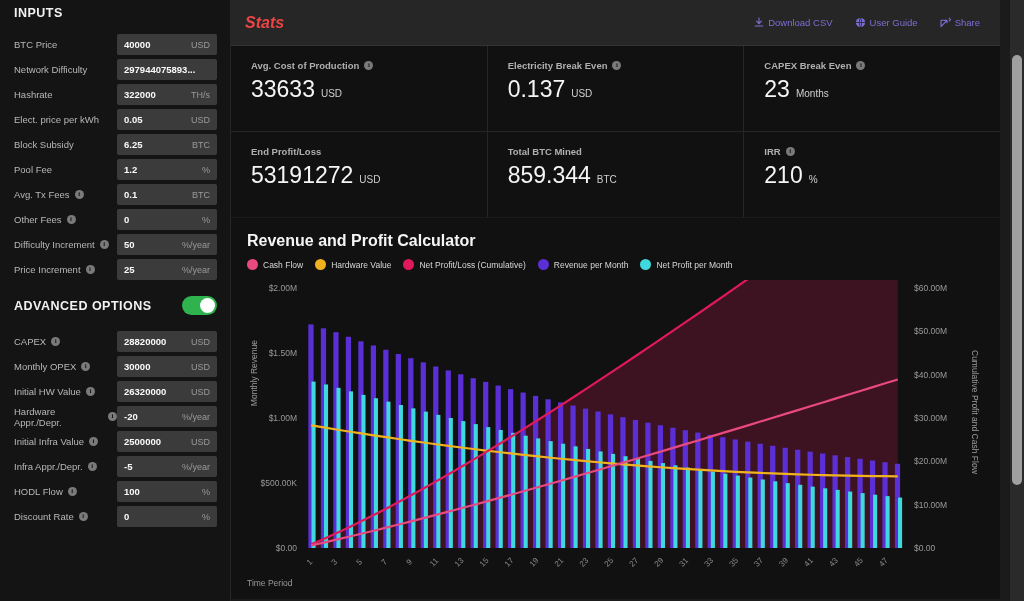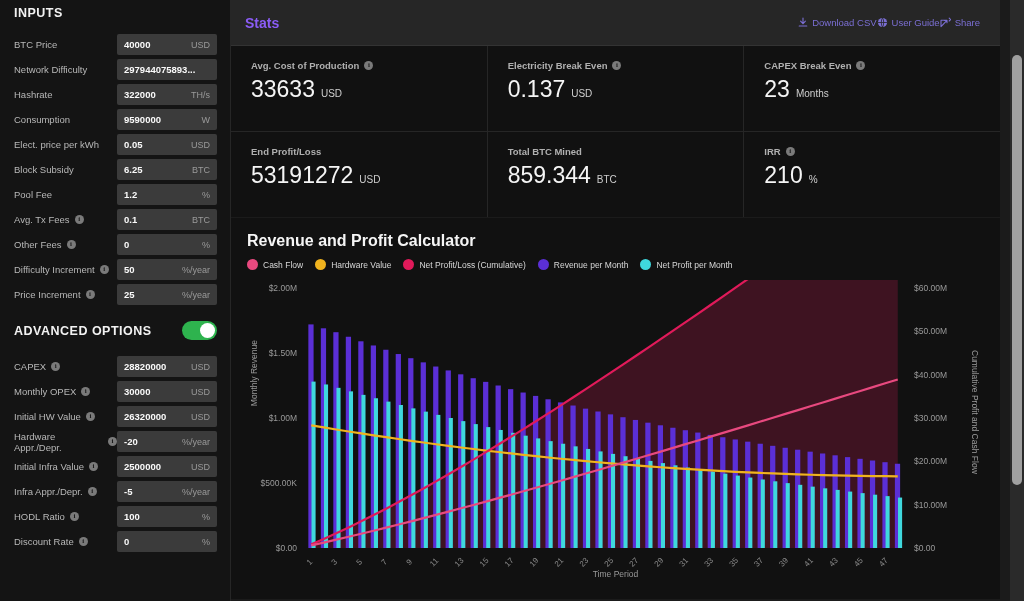--- a/index.html
+++ b/index.html
@@ -72,22 +72,22 @@
   .main {
     flex: 1; height: 601px; background: #1b1b1b;
     position: relative; overflow: hidden;
   }
   .main-inner { width: 769px; }
   .topbar {
     height: 45px; display: flex; align-items: center;
     justify-content: space-between; padding: 0 20px 0 14px;
     background: #262626;
   }
-  .topbar h1 { font-size: 14px; font-weight: bold; color: #8b5cf6; }
-  .top-links { display: flex; gap: 0; }
+  .topbar h1 { font-size: 16px; font-weight: bold; color: #ef4444; font-style: italic; }
+  .top-links { display: flex; gap: 22px; }
   .top-link {
     display: flex; align-items: center; gap: 4px;
     font-size: 9.5px; color: #7b6fd4; cursor: pointer;
   }
   .top-link svg { display: block; }
 
   
   .stats-grid {
     display: grid; grid-template-columns: 1fr 1fr 1fr;
     background: #262626;
@@ -121,22 +121,22 @@
 
   .plot-wrap { position: relative; height: 310px; }
   .plot-svg { display: block; }
   .axis-title {
     position: absolute; font-size: 8.5px; color: #9a9a9a;
     writing-mode: vertical-rl; text-orientation: mixed;
   }
   .axis-title.left { left: 2px; top: 60px; transform: rotate(180deg); }
   .axis-title.right { right: 4px; top: 70px; }
   .xaxis-title {
-    position: absolute; bottom: 11px; left: 0; right: 0;
-    text-align: center; font-size: 8.5px; color: #9a9a9a;
+    position: absolute; bottom: 2px; left: 0; right: 0;
+    text-align: left; font-size: 8.5px; color: #9a9a9a;
   }
 
   
   .scrollbar-track {
     position: absolute; top: 0; right: 0; width: 14px; height: 601px;
     background: #2a2a2a;
   }
   .scrollbar-thumb {
     position: absolute; top: 55px; left: 2px; width: 10px; height: 430px;
     background: #a0a0a0; border-radius: 5px;
@@ -167,29 +167,20 @@
             <span class="field-value">297944075893...</span>
           </div>
         </div>
         <div class="field-row">
           <div class="field-label">
             <span class="lbl-txt">Hashrate</span>
           </div>
           <div class="field-input">
             <span class="field-value">322000</span>
             <span class="field-unit">TH/s</span>
-          </div>
-        </div>
-        <div class="field-row">
-          <div class="field-label">
-            <span class="lbl-txt">Consumption</span>
-          </div>
-          <div class="field-input">
-            <span class="field-value">9590000</span>
-            <span class="field-unit">W</span>
           </div>
         </div>
         <div class="field-row">
           <div class="field-label">
             <span class="lbl-txt">Elect. price per kWh</span>
           </div>
           <div class="field-input">
             <span class="field-value">0.05</span>
             <span class="field-unit">USD</span>
           </div>
@@ -316,21 +307,21 @@
             <span class="lbl-txt">Infra Appr./Depr.</span>
             <span class="info-icon">i</span>
           </div>
           <div class="field-input">
             <span class="field-value">-5</span>
             <span class="field-unit">%/year</span>
           </div>
         </div>
         <div class="field-row">
           <div class="field-label">
-            <span class="lbl-txt">HODL Ratio</span>
+            <span class="lbl-txt">HODL Flow</span>
             <span class="info-icon">i</span>
           </div>
           <div class="field-input">
             <span class="field-value">100</span>
             <span class="field-unit">%</span>
           </div>
         </div>
         <div class="field-row">
           <div class="field-label">
             <span class="lbl-txt">Discount Rate</span>

